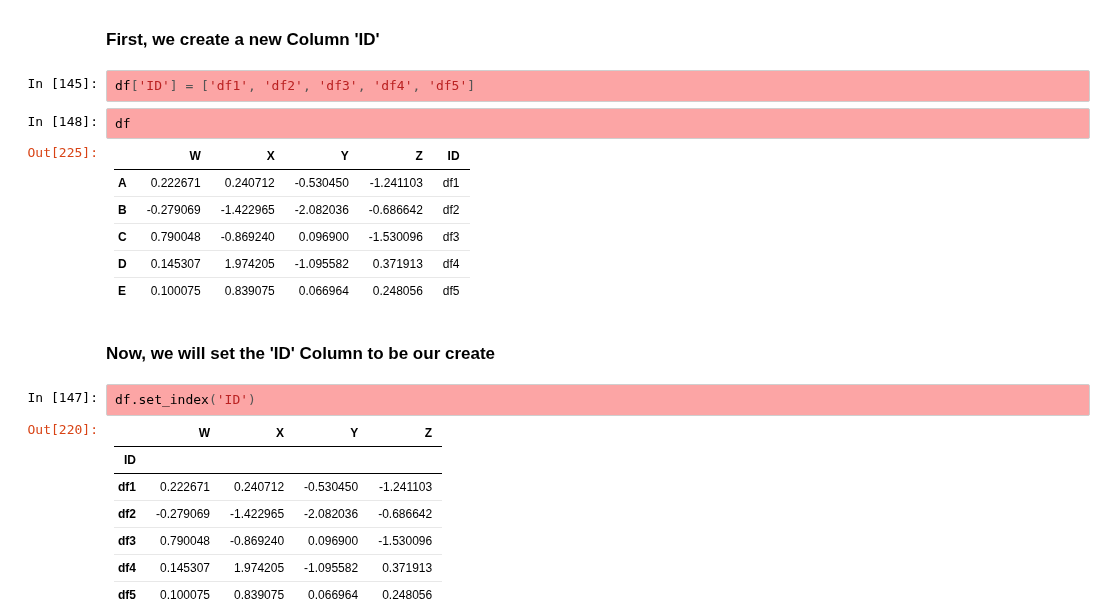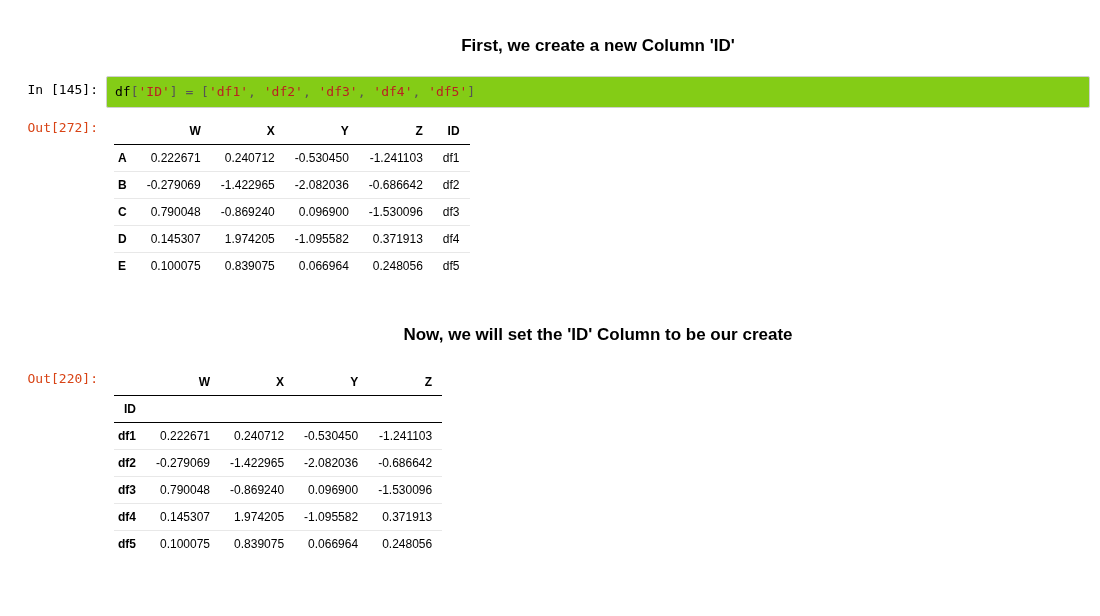--- a/index.html
+++ b/index.html
@@ -5,37 +5,37 @@
   body {
     margin: 0;
     padding: 6px 10px;
     font-family: "Helvetica Neue", Helvetica, Arial, sans-serif;
     font-size: 13px;
     color: #000;
     background: #fff;
   }
   .cell { margin-bottom: 6px; }
   .md-cell { padding: 4px 0 8px 96px; }
-  .md-cell h3 { margin: 26px 0 6px 0; font-size: 17px; font-weight: 700; text-align: center; }
+  .md-cell h3 { margin: 20px 0 6px 0; font-size: 17px; font-weight: 700; }
   .code-row, .out-row { display: flex; align-items: flex-start; }
   .prompt {
     width: 88px;
     flex-shrink: 0;
     text-align: right;
     padding: 6px 8px 0 0;
     font-family: "Menlo","Consolas","DejaVu Sans Mono",monospace;
     font-size: 13px;
   }
   .prompt-in { color: #000000; }
   .prompt-out { color: #D84315; }
   .input-area {
     flex: 1;
     border: 1px solid #cfcfcf;
     border-radius: 2px;
-    background: #84cc16;
+    background: #fca5a5;
     padding: 6px 8px;
     font-family: "Menlo","Consolas","DejaVu Sans Mono",monospace;
     font-size: 13px;
     line-height: 1.35;
     white-space: pre;
     overflow-x: auto;
   }
   .output-area { flex: 1; padding: 4px 0 10px 8px; }
 
   
@@ -71,22 +71,26 @@
 </div>
 
 <div class="cell">
   <div class="code-row">
     <div class="prompt prompt-in">In [145]:</div>
     <div class="input-area" id="code-c1"><span class="tok-name">df</span><span class="tok-op">[</span><span class="tok-str">'ID'</span><span class="tok-op">] = [</span><span class="tok-str">'df1'</span><span class="tok-op">, </span><span class="tok-str">'df2'</span><span class="tok-op">, </span><span class="tok-str">'df3'</span><span class="tok-op">, </span><span class="tok-str">'df4'</span><span class="tok-op">, </span><span class="tok-str">'df5'</span><span class="tok-op">]</span></div>
   </div>
 </div>
 
 <div class="cell">
+  <div class="code-row">
+    <div class="prompt prompt-in">In [148]:</div>
+    <div class="input-area" id="code-c2"><span class="tok-name">df</span></div>
+  </div>
   <div class="out-row">
-    <div class="prompt prompt-out">Out[272]:</div>
+    <div class="prompt prompt-out">Out[225]:</div>
     <div class="output-area" id="out-c2">
         <table class="df">
           <thead>
             <tr>
               <th class="idxname"></th>
               <th>W</th>
               <th>X</th>
               <th>Y</th>
               <th>Z</th>
               <th>ID</th>
@@ -137,20 +141,24 @@
         </table>
       </div>
   </div>
 </div>
 
 <div class="cell md-cell">
   <h3>Now, we will set the 'ID' Column to be our create</h3>
 </div>
 
 <div class="cell">
+  <div class="code-row">
+    <div class="prompt prompt-in">In [147]:</div>
+    <div class="input-area" id="code-c3"><span class="tok-name">df.set_index</span><span class="tok-op">(</span><span class="tok-str">'ID'</span><span class="tok-op">)</span></div>
+  </div>
   <div class="out-row">
     <div class="prompt prompt-out">Out[220]:</div>
     <div class="output-area" id="out-c3">
         <table class="df">
           <thead>
             <tr>
               <th class="idxname"></th>
               <th>W</th>
               <th>X</th>
               <th>Y</th>

